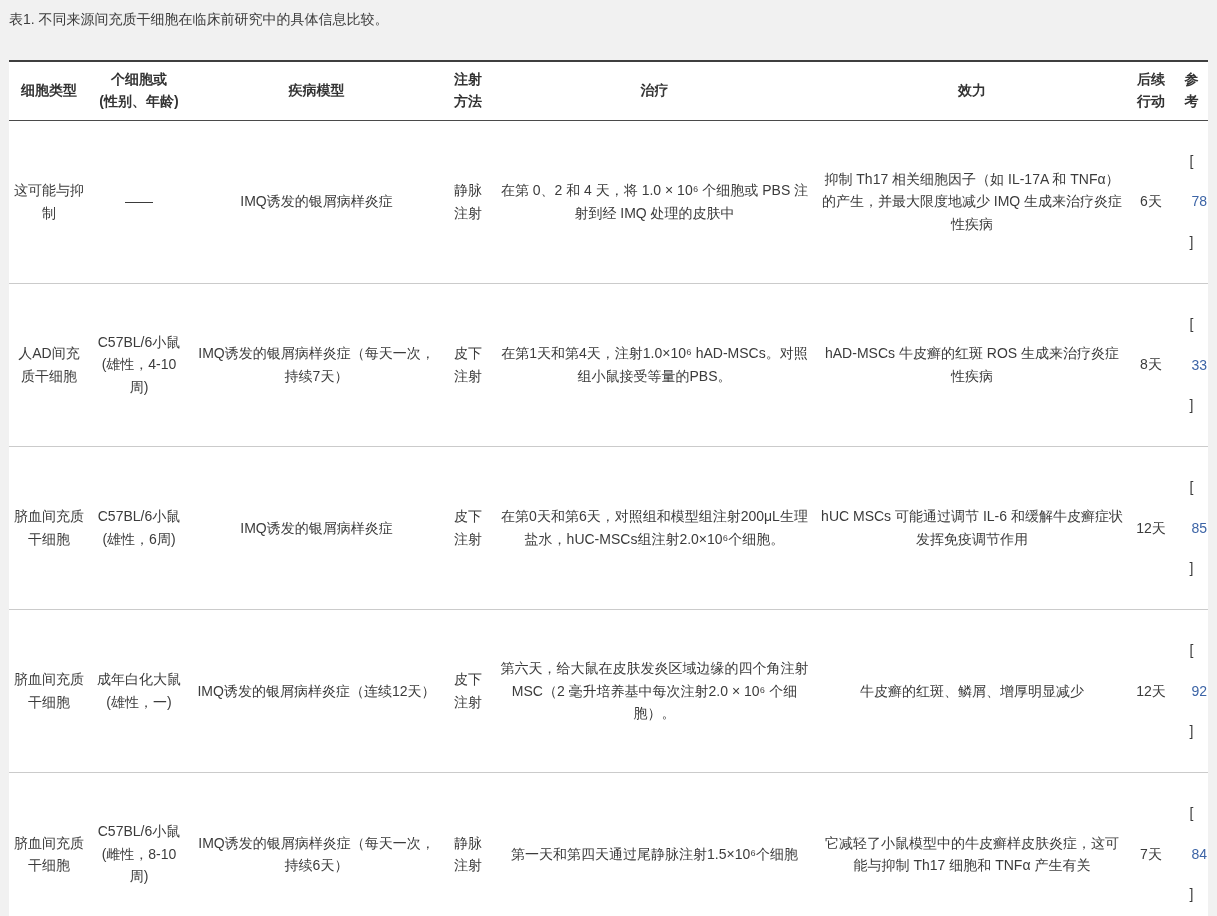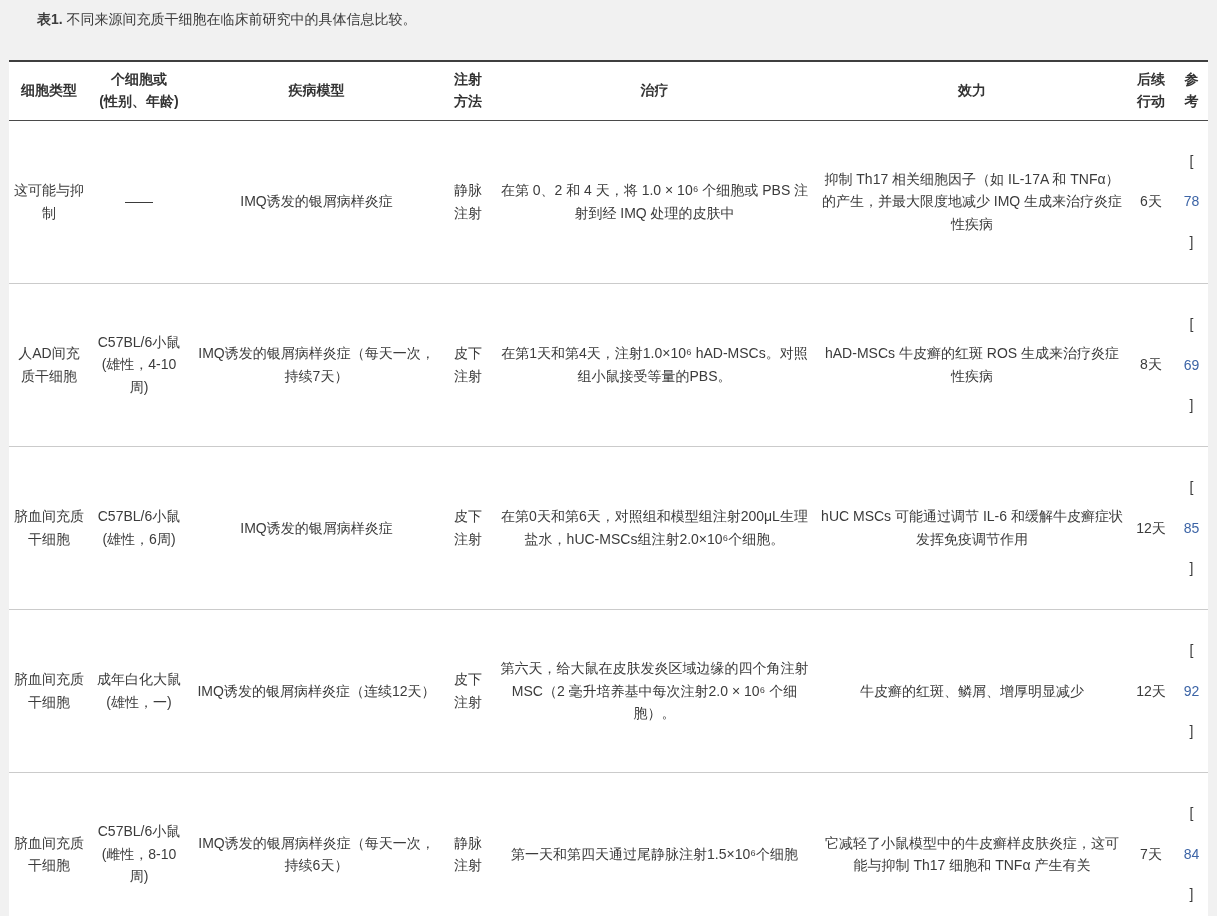--- a/index.html
+++ b/index.html
@@ -16,22 +16,21 @@
     overflow: hidden;
   }
   .page {
     padding: 8px 9px 0 9px;
   }
   .caption {
     margin: 2px 0 32px 0;
     line-height: 1.3;
   }
   .caption .bold {
-    font-weight: bold;
-    margin-left: 28px;
+    font-weight: normal;
   }
   table.cmp {
     width: 1199px;
     table-layout: fixed;
     border-collapse: collapse;
     background: #ffffff;
     border-top: 2px solid #3f3f3f;
     border-bottom: 2px solid #3f3f3f;
   }
   thead th {
@@ -64,20 +63,21 @@
   }
   td.c-ref .bracket {
     display: block;
     color: #3b3b3b;
   }
   td.c-ref .ref-num {
     display: block;
     color: #3c64a6;
     text-decoration: none;
     cursor: pointer;
+    text-align: right;
   }
 </style>
 </head>
 <body>
 
 <div class="page">
   <div class="caption">
     <span class="bold">表1.</span><span> 不同来源间充质干细胞在临床前研究中的具体信息比较。</span>
   </div>
 
@@ -128,21 +128,21 @@
     <td class="c-celltype">人AD间充质干细胞</td>
     <td class="c-animal">C57BL/6小鼠 (雄性，4-10周)</td>
     <td class="c-disease">IMQ诱发的银屑病样炎症（每天一次，持续7天）</td>
     <td class="c-injection">皮下
 注射</td>
     <td class="c-treatment">在第1天和第4天，注射1.0×10⁶ hAD-MSCs。对照组小鼠接受等量的PBS。</td>
     <td class="c-efficacy">hAD-MSCs 牛皮癣的红斑 ROS 生成来治疗炎症性疾病</td>
     <td class="c-followup">8天</td>
     <td class="c-ref">
       <span class="bracket ref-open">[</span>
-      <a class="ref-num">69</a>
+      <a class="ref-num">33</a>
       <span class="bracket ref-close">]</span>
     </td>
   </tr>
         <tr>
     <td class="c-celltype">脐血间充质干细胞</td>
     <td class="c-animal">C57BL/6小鼠 (雄性，6周)</td>
     <td class="c-disease">IMQ诱发的银屑病样炎症</td>
     <td class="c-injection">皮下
 注射</td>
     <td class="c-treatment">在第0天和第6天，对照组和模型组注射200μL生理盐水，hUC-MSCs组注射2.0×10⁶个细胞。</td>

